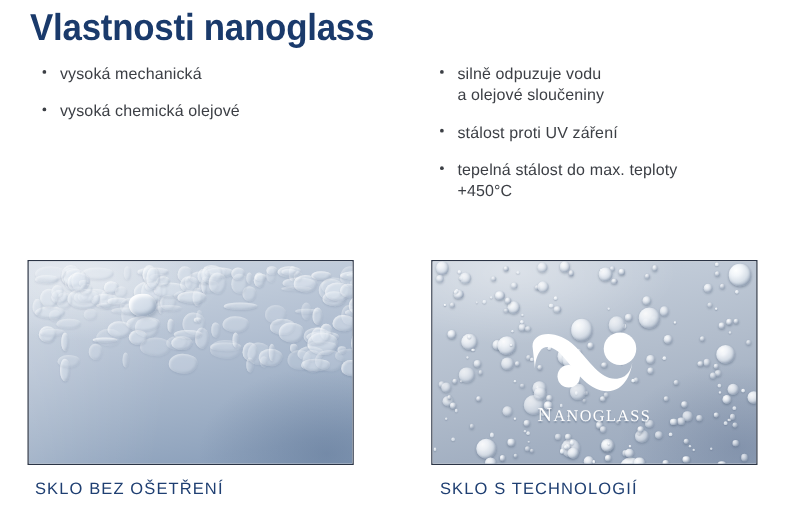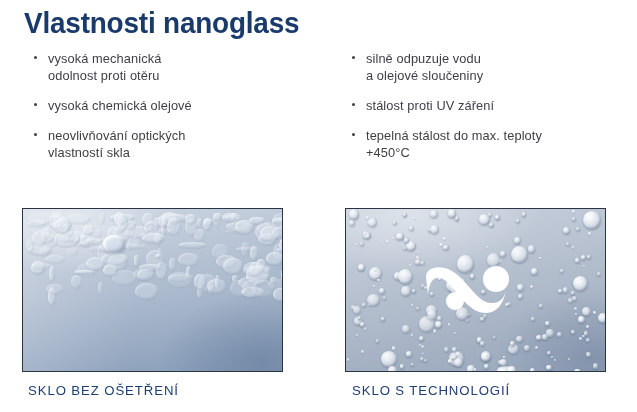--- a/index.html
+++ b/index.html
@@ -184,33 +184,27 @@
 </head>
 <body>
 
 <div class="page-title">Vlastnosti nanoglass</div>
 
 <div class="bullets left">
 
   <div class="bullet-item">
     <span class="dot"></span>
     <span class="line">vysoká mechanická</span>
-    <span class="line">odolnost proti otěru</span>
   </div>
 
   <div class="bullet-item">
     <span class="dot"></span>
     <span class="line">vysoká chemická olejové</span>
   </div>
 
-  <div class="bullet-item">
-    <span class="dot"></span>
-    <span class="line">neovlivňování optických</span>
-    <span class="line">vlastností skla</span>
-  </div>
 
 </div>
 
 <div class="bullets right">
 
   <div class="bullet-item">
     <span class="dot"></span>
     <span class="line">silně odpuzuje vodu</span>
     <span class="line">a olejové sloučeniny</span>
   </div>
@@ -606,19 +600,20 @@
     <div class="logo">
       <span>
         <svg width="108" height="62" viewBox="0 0 108 62" aria-hidden="true">
           <path d="M4 16 C4 4, 24 2, 38 16 C50 28, 58 42, 70 42 C80 42, 84 34, 84 26
                    C84 36, 78 52, 64 52 C50 52, 40 38, 30 26 C22 16, 14 14, 10 20
                    C7 24, 6 30, 6 34 Z" fill="#ffffff"></path>
           <circle cx="33" cy="40" r="9" fill="#ffffff"></circle>
           <circle cx="74" cy="18" r="13" fill="#ffffff"></circle>
         </svg>
       </span>
+      <div class="logo-word"><span class="cap">N</span><span>ANOGLASS</span></div>
     </div>
   </div>
 </div>
 
 <div class="caption left">SKLO BEZ OŠETŘENÍ</div>
 
 <div class="caption right">SKLO S TECHNOLOGIÍ</div>
 
 </body></html>

